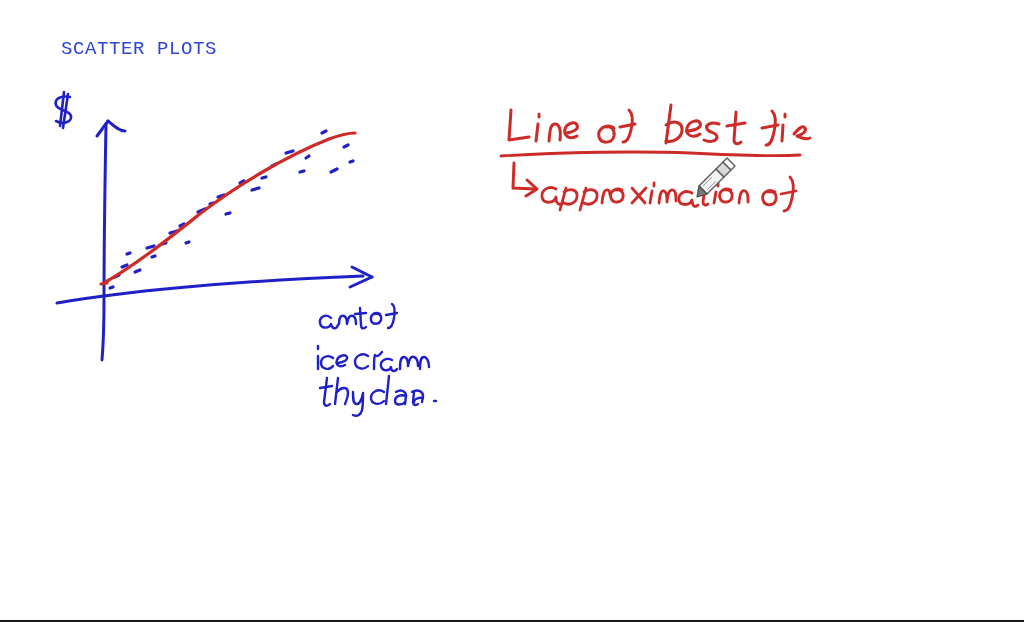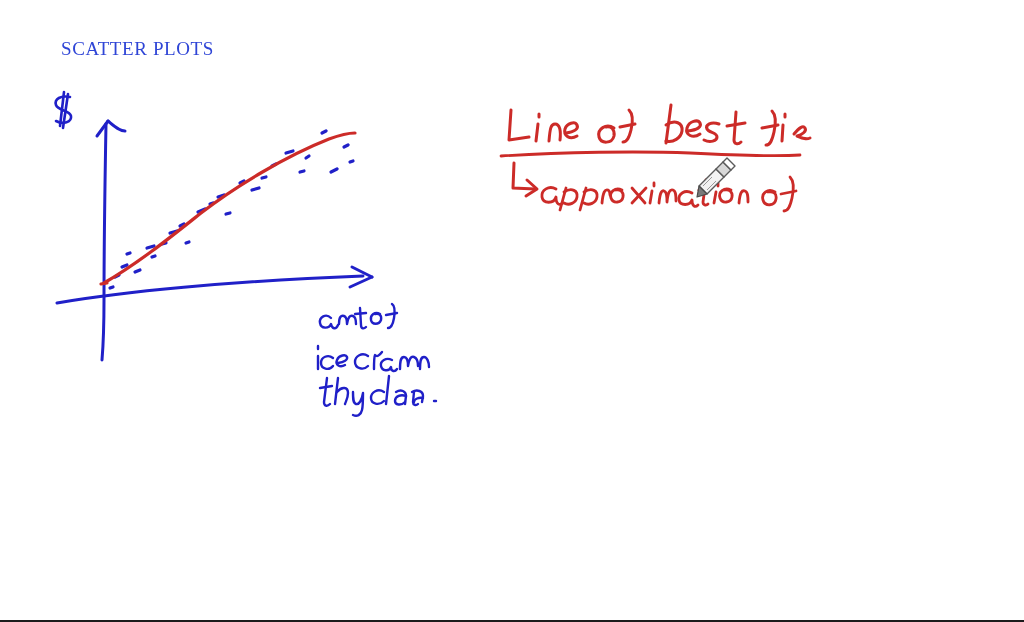--- a/index.html
+++ b/index.html
@@ -16,21 +16,21 @@
     width: 1024px;
     height: 622px;
     background: #ffffff;
     overflow: hidden;
   }
   
   #lesson-title {
     position: absolute;
     left: 61px;
     top: 38px;
-    font-family: Liberation Serif, serif;
+    font-family: Liberation Mono, monospace;
     font-size: 19px;
     letter-spacing: 0.6px;
     color: #2f45d6;
     white-space: nowrap;
     user-select: none;
   }
   
   .ink-layer {
     position: absolute;
     left: 0;

